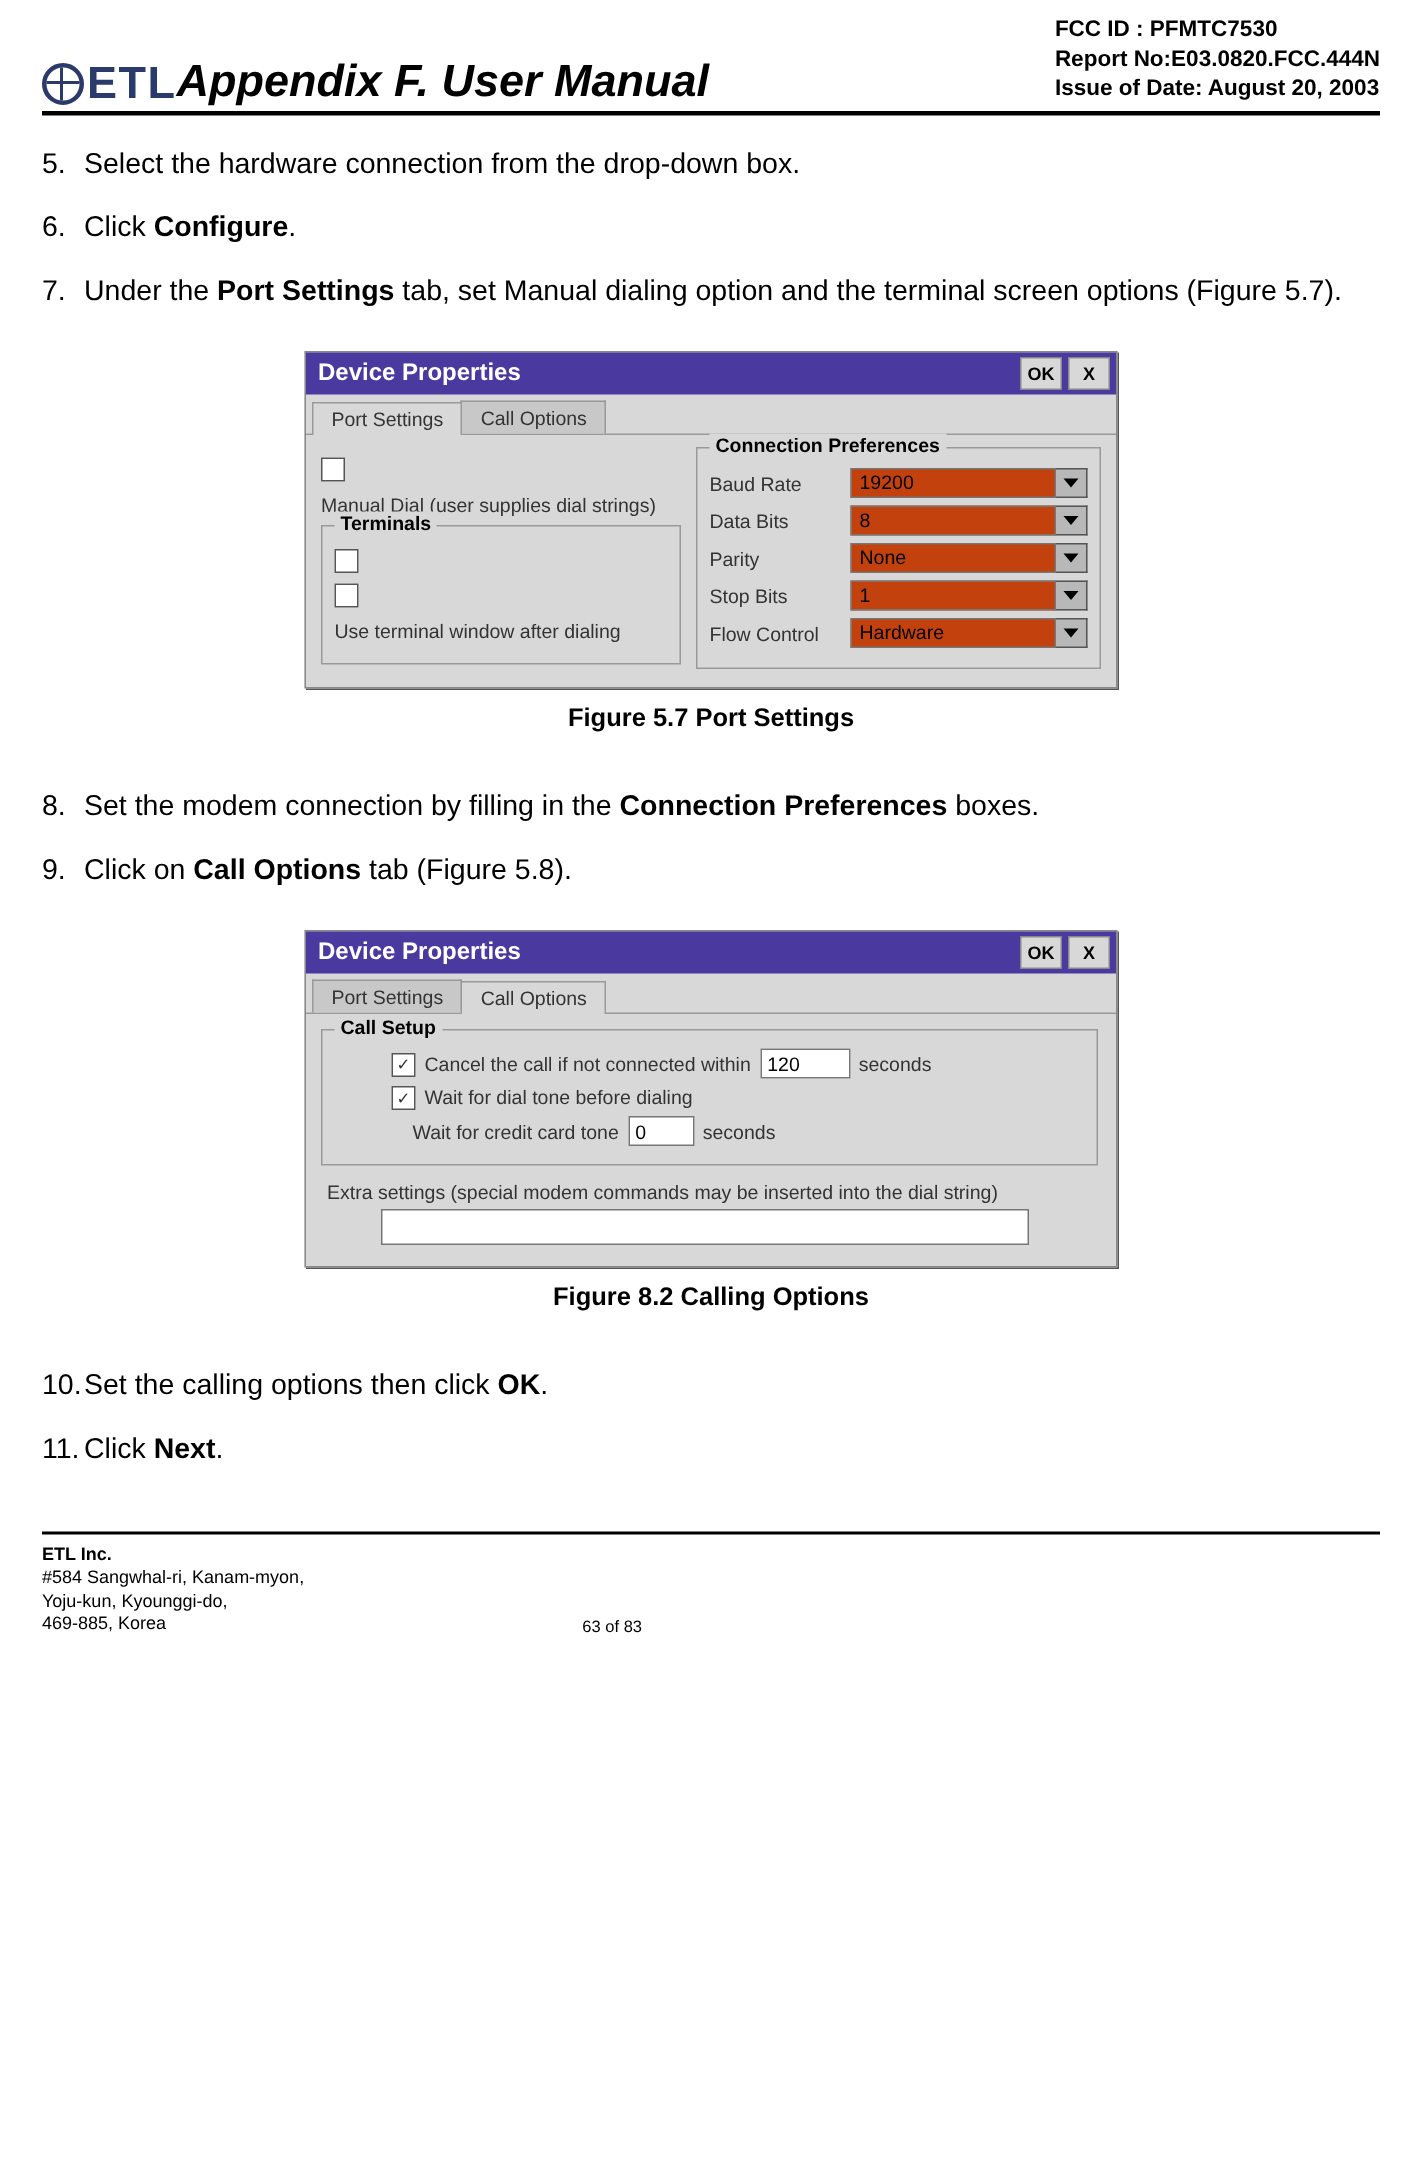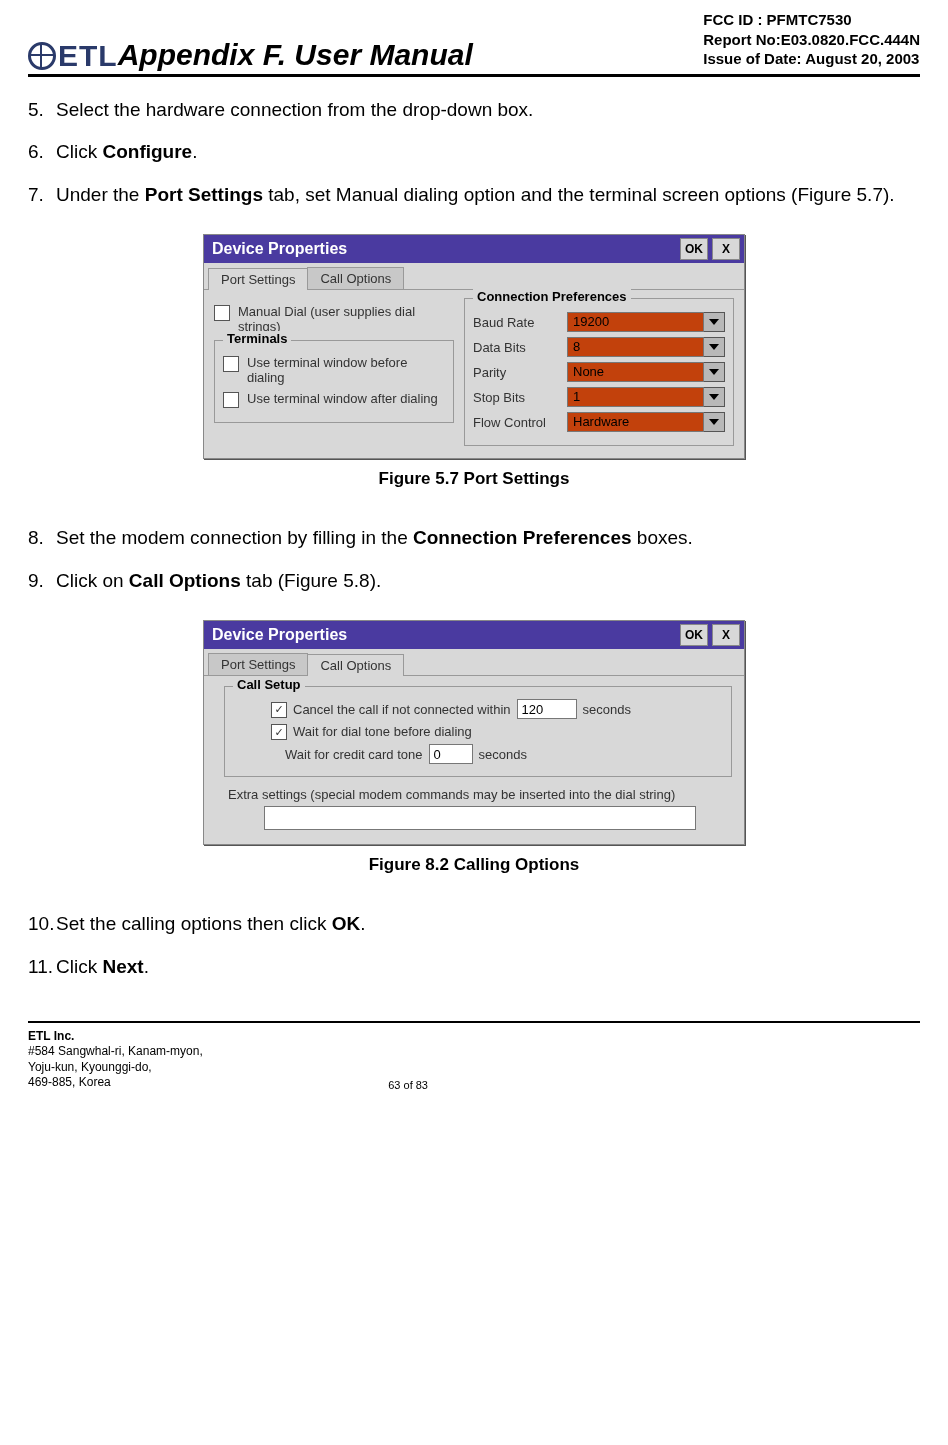--- a/index.html
+++ b/index.html
@@ -182,20 +182,21 @@
     font-weight: bold;
     font-size: 13px;
   }
   .chk-row {
     display: flex;
     align-items: flex-start;
     gap: 8px;
     margin: 6px 0;
     font-size: 13px;
     color: #333;
+    flex-direction: column;
   }
   .chk {
     width: 14px;
     height: 14px;
     border: 1px solid #555;
     background: #fff;
     flex-shrink: 0;
     margin-top: 1px;
     display: flex;
     align-items: center;
@@ -240,21 +241,21 @@
   }
   .dd-btn::after {
     content: "";
     width: 0; height: 0;
     border-left: 5px solid transparent;
     border-right: 5px solid transparent;
     border-top: 6px solid #000;
   }
   
   .dlg58 .dlg-body {
-    padding: 10px 12px 14px 20px;
+    padding: 10px 12px 14px 10px;
   }
   .call-setup .row {
     display: flex;
     align-items: center;
     gap: 6px;
     margin: 4px 0;
     font-size: 13px;
     color: #333;
     justify-content: flex-start;
     padding-left: 38px;
@@ -365,21 +366,20 @@
         <div class="dlg-body">
           <div class="col-left">
             <div class="chk-row">
               <div class="chk"></div>
               <span>Manual Dial (user supplies dial strings)</span>
             </div>
             <div class="fieldset">
               <span class="legend">Terminals</span>
               <div class="chk-row">
                 <div class="chk"></div>
-                <span>Use terminal window before dialing</span>
               </div>
               <div class="chk-row">
                 <div class="chk"></div>
                 <span>Use terminal window after dialing</span>
               </div>
             </div>
           </div>
           <div class="col-right">
             <div class="fieldset" style="margin-top:0">
               <span class="legend">Connection Preferences</span>

